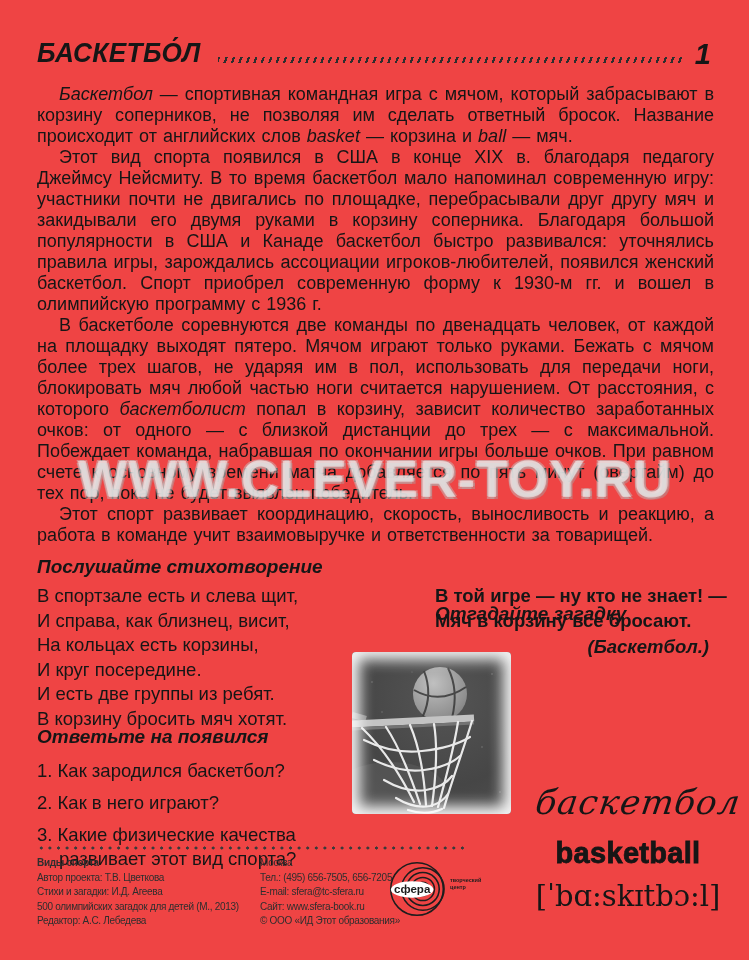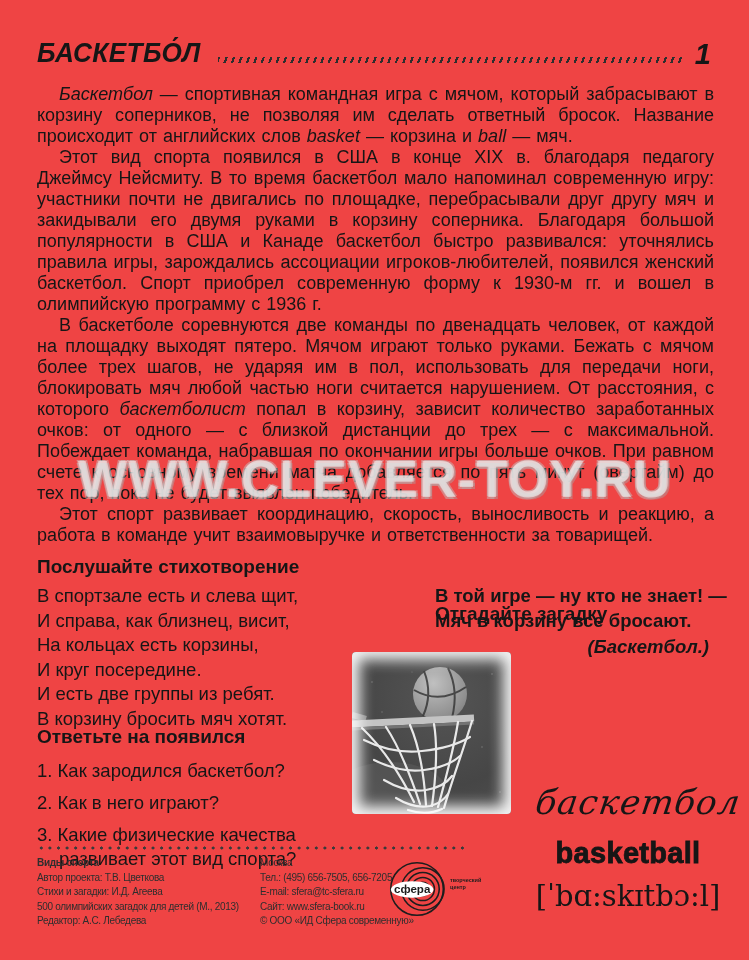--- a/index.html
+++ b/index.html
@@ -32,21 +32,21 @@
   
   .watermark {
     position:absolute; left:24px; top:449px; width:702px; z-index:5;
     text-align:center; font-weight:700; font-size:52px; letter-spacing:1px;
     color:rgba(255,255,255,.52); pointer-events:none; user-select:none;
     text-shadow:2px 2px 0 rgba(168,168,168,.45), -1.5px -1.5px 0 rgba(198,198,198,.5),
                 1.5px -1.5px 0 rgba(198,198,198,.45), -1.5px 1.5px 0 rgba(198,198,198,.45);
   }
 
   
-  .sec-h { position:absolute; font-weight:700; font-size:19px; white-space:nowrap; }
+  .sec-h { position:absolute; font-style:italic; font-weight:700; font-size:19px; white-space:nowrap; }
   #poem-h      { left:37px;  top:556px; }
   #riddle-h    { left:435px; top:556px;margin-top:47px; }
   #questions-h { left:37px;  top:726px; }
 
   .poem { position:absolute; left:37px; top:584px; font-size:18.5px; line-height:24.5px; white-space:nowrap; }
   .riddle { position:absolute; left:435px; top:584px; width:274px; font-size:18.5px; line-height:24.5px;font-weight:bold; }
   .riddle .r-line { white-space:nowrap; }
   .riddle-answer { text-align:right; font-style:italic; margin-top:2px; }
 
   .questions { position:absolute; left:37px; top:752px; width:302px; font-size:18.5px; line-height:24.8px; }
@@ -201,21 +201,21 @@
     <div>Стихи и загадки: И.Д. Агеева</div>
     <div>500 олимпийских загадок для детей (М., 2013)</div>
     <div>Редактор: А.С. Лебедева</div>
   </div>
 
   <div class="footer-col" id="footer-mid">
     <div>Москва</div>
     <div>Тел.: (495) 656-7505, 656-7205</div>
     <div>E-mail: sfera@tc-sfera.ru</div>
     <div>Сайт: www.sfera-book.ru</div>
-    <div>© ООО «ИД Сфера современную»</div>
+    <div>© ООО «ИД Этот образования»</div>
   </div>
 
   <div class="logo-wrap">
     <svg width="58" height="58" viewBox="0 0 60 60" xmlns="http://www.w3.org/2000/svg">
       <g fill="none" stroke="#1d1d1d" stroke-width="1.6">
         <circle cx="30" cy="30" r="27.2"></circle>
         <circle cx="36" cy="30" r="22"></circle>
         <circle cx="36" cy="30" r="17"></circle>
         <circle cx="36" cy="30" r="12"></circle>
         <circle cx="36" cy="30" r="7"></circle>

